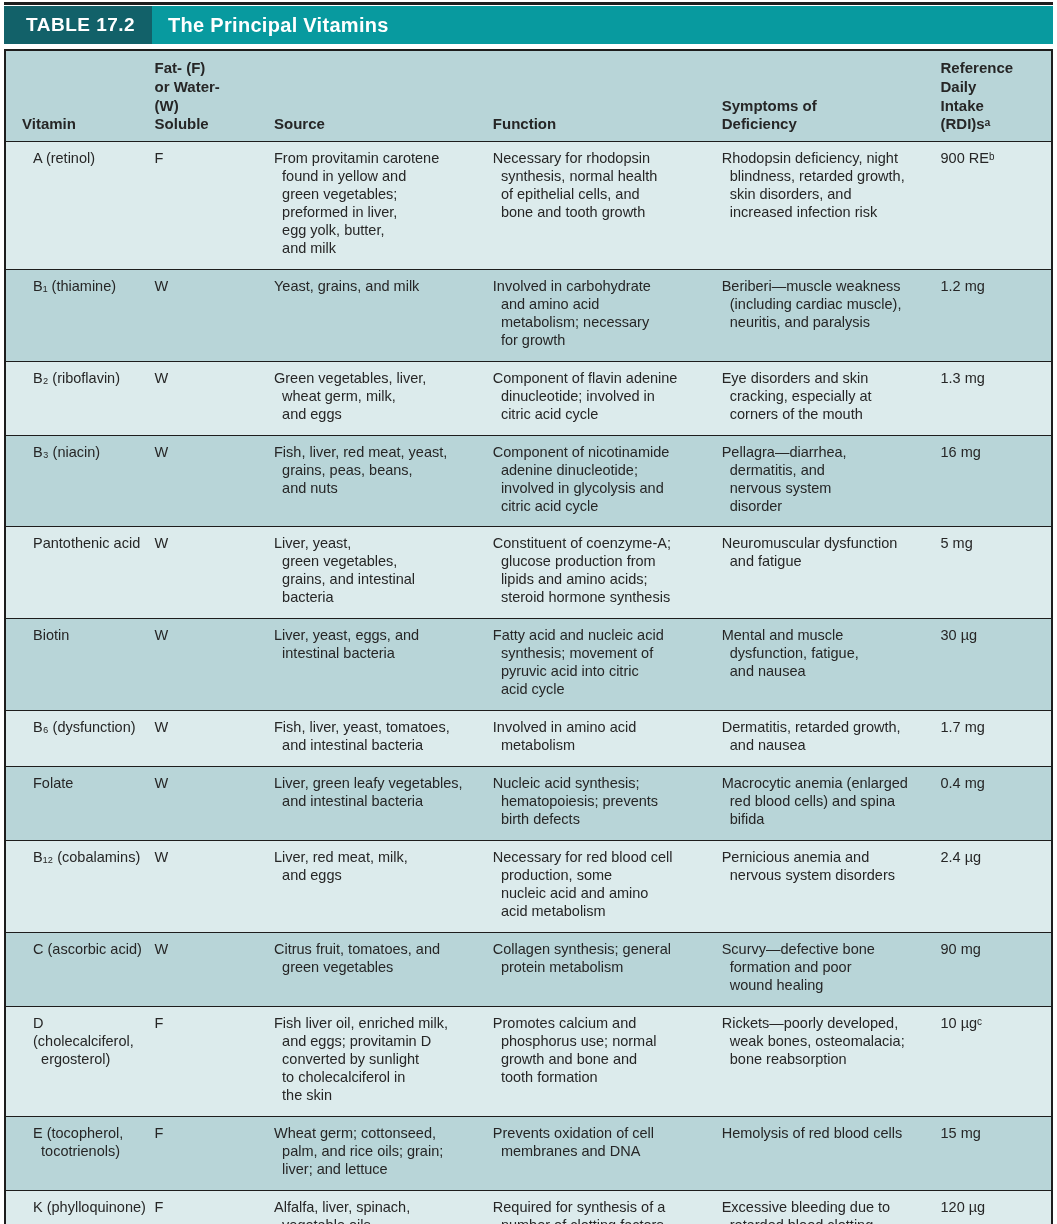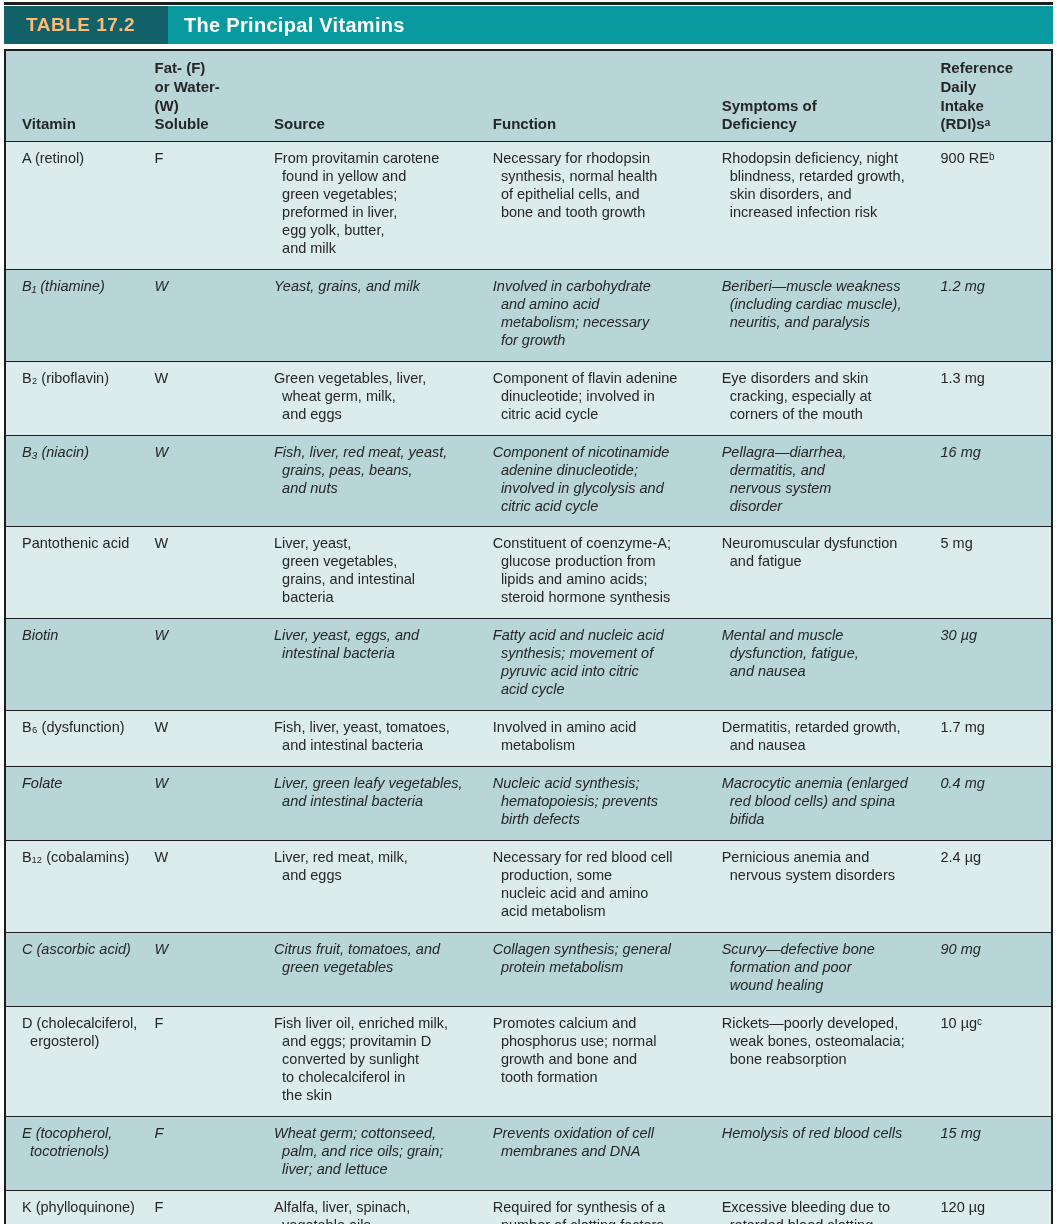--- a/index.html
+++ b/index.html
@@ -5,34 +5,34 @@
   :root{
     --ink:#1d1d1d; --text:#262626; --teal:#089a9f; --teal-dark:#126169;
     --row-light:#dcebec; --row-dark:#b8d5d8; --paper:#ffffff;
   }
   *{box-sizing:border-box; margin:0; padding:0;}
   html,body{background:#ffffff;}
   body{font-family:"Liberation Sans","DejaVu Sans",sans-serif; color:var(--text);}
   .page{width:1057px; min-height:1224px; background:var(--paper); padding:2px 4px 6px 4px;}
   .top-rule{height:3px; background:var(--ink); margin-bottom:1px;}
   .titlebar{display:flex; align-items:stretch; height:38px; background:var(--teal);}
-  .title-label{width:164px; background:var(--teal-dark); color:#fdba74; font-weight:bold;
+  .title-label{width:148px; background:var(--teal-dark); color:#ffffff; font-weight:bold;
     font-size:19px; display:flex; align-items:center; padding-left:22px; letter-spacing:.5px;}
   .title-text{color:#fff; font-weight:bold; font-size:20px; display:flex; align-items:center;
     padding-left:16px; letter-spacing:.3px;}
   .table-box{border:2px solid var(--ink); margin-top:5px;}
   table{width:100%; border-collapse:collapse; table-layout:fixed;}
   th,td{vertical-align:bottom; text-align:left; white-space:pre-wrap; font-size:14.5px;
     line-height:1.24; color:var(--text);}
   thead th{background:var(--row-dark); font-weight:bold; font-size:15px; line-height:1.25;
     padding:8px 4px 7px 2px; border-bottom:1px solid var(--ink); white-space:pre-line;}
   thead th.first{padding-left:16px;}
   tbody td{vertical-align:top; padding:8px 6px 11px 2px; background:var(--row-light);}
-  tbody td.first{padding-left:16px;}
-  tbody tr.shaded td{background:var(--row-dark);font-style:italic;}
+  tbody td.first{padding-left:27px;}
+  tbody tr.shaded td{background:var(--row-dark);}
   tbody tr + tr td{border-top:1px solid var(--ink);}
 </style>
 </head>
 <body>
 
 <div class="page">
   <div class="top-rule"></div>
 
   <header class="titlebar">
     <div class="title-label">TABLE 17.2</div>

